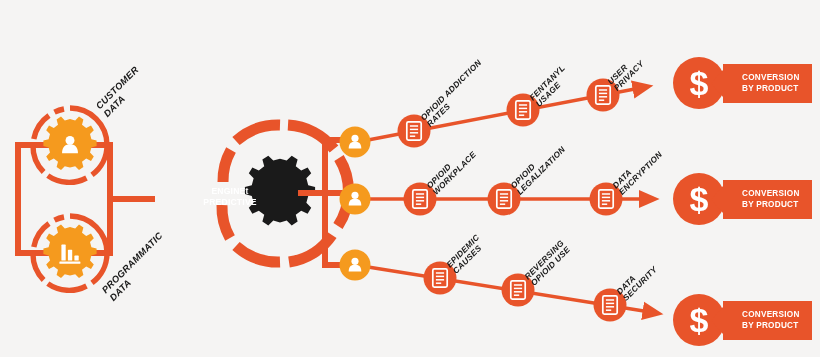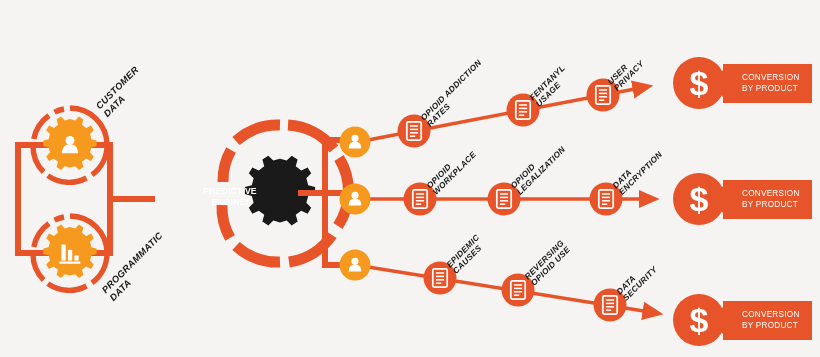--- a/index.html
+++ b/index.html
@@ -37,21 +37,21 @@
   .lbl.side {
     font-size: 9.4px;
   }
   .lbl.node {
     font-size: 8.3px;
   }
   .conv {
     position: absolute;
     color: #ffffff;
     font-family: "Liberation Sans", sans-serif;
-    font-weight: normal;
+    font-weight: bold;
     font-size: 8.2px;
     line-height: 1.28;
     letter-spacing: 0.25px;
     white-space: nowrap;
   }
   .engine-text {
     position: absolute;
     color: #ffffff;
     font-family: "Liberation Sans", sans-serif;
     font-weight: bold;
@@ -270,22 +270,22 @@
       <circle cx="699" cy="320" r="26" fill="#e8542a"></circle>
       <path d="M 723 301 L 812 301 L 812 340 L 723 340 L 723 334 L 711 320.5 L 723 307 Z" fill="#e8542a"></path>
     </g>
 
     <text x="699" y="83" text-anchor="middle" dominant-baseline="central" font-family="Liberation Sans, sans-serif" font-size="34" font-weight="bold" fill="#ffffff">$</text>
     <text x="699" y="199" text-anchor="middle" dominant-baseline="central" font-family="Liberation Sans, sans-serif" font-size="34" font-weight="bold" fill="#ffffff">$</text>
     <text x="699" y="320" text-anchor="middle" dominant-baseline="central" font-family="Liberation Sans, sans-serif" font-size="34" font-weight="bold" fill="#ffffff">$</text>
   </svg>
 
   <div class="engine-text" style="left:175px; top:186px; width:110px;">
+    <div>ENGINEt</div>
     <div>PREDICTIVE</div>
-    <div>ENGINEt</div>
   </div>
 
   <div class="lbl side" style="left:94px; top:104px; transform: rotate(-45deg);">
     <div>CUSTOMER</div>
     <div>DATA</div>
   </div>
 
   <div class="lbl side" style="left:100px; top:288px; transform: rotate(-45deg);">
     <div>PROGRAMMATIC</div>
     <div>DATA</div>

